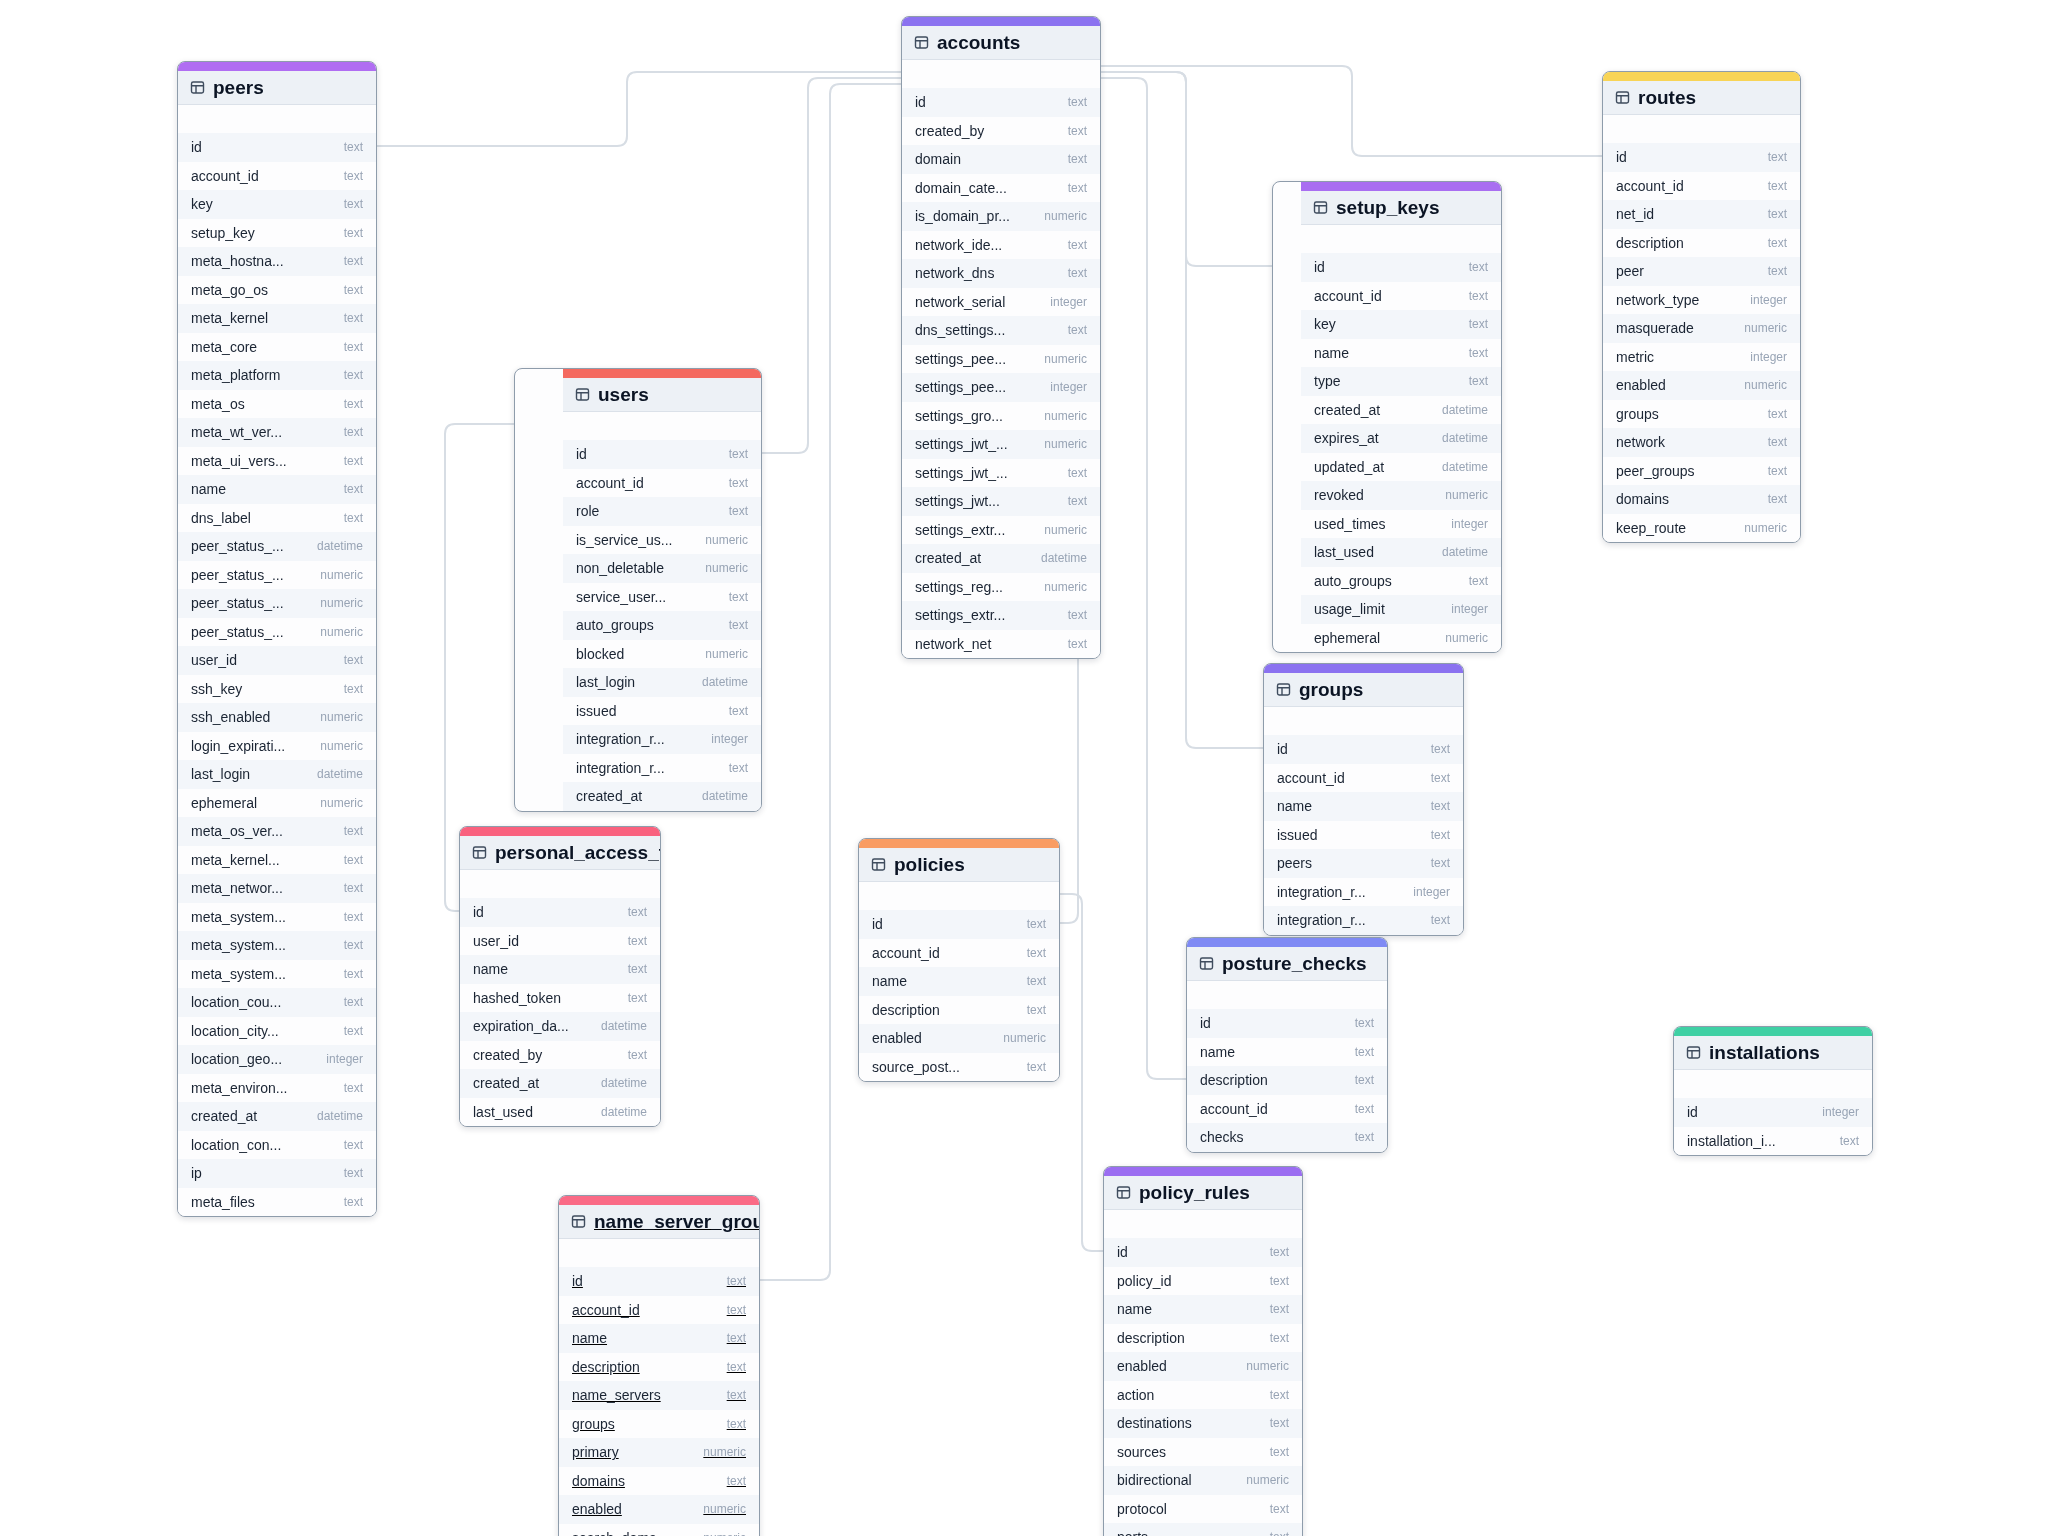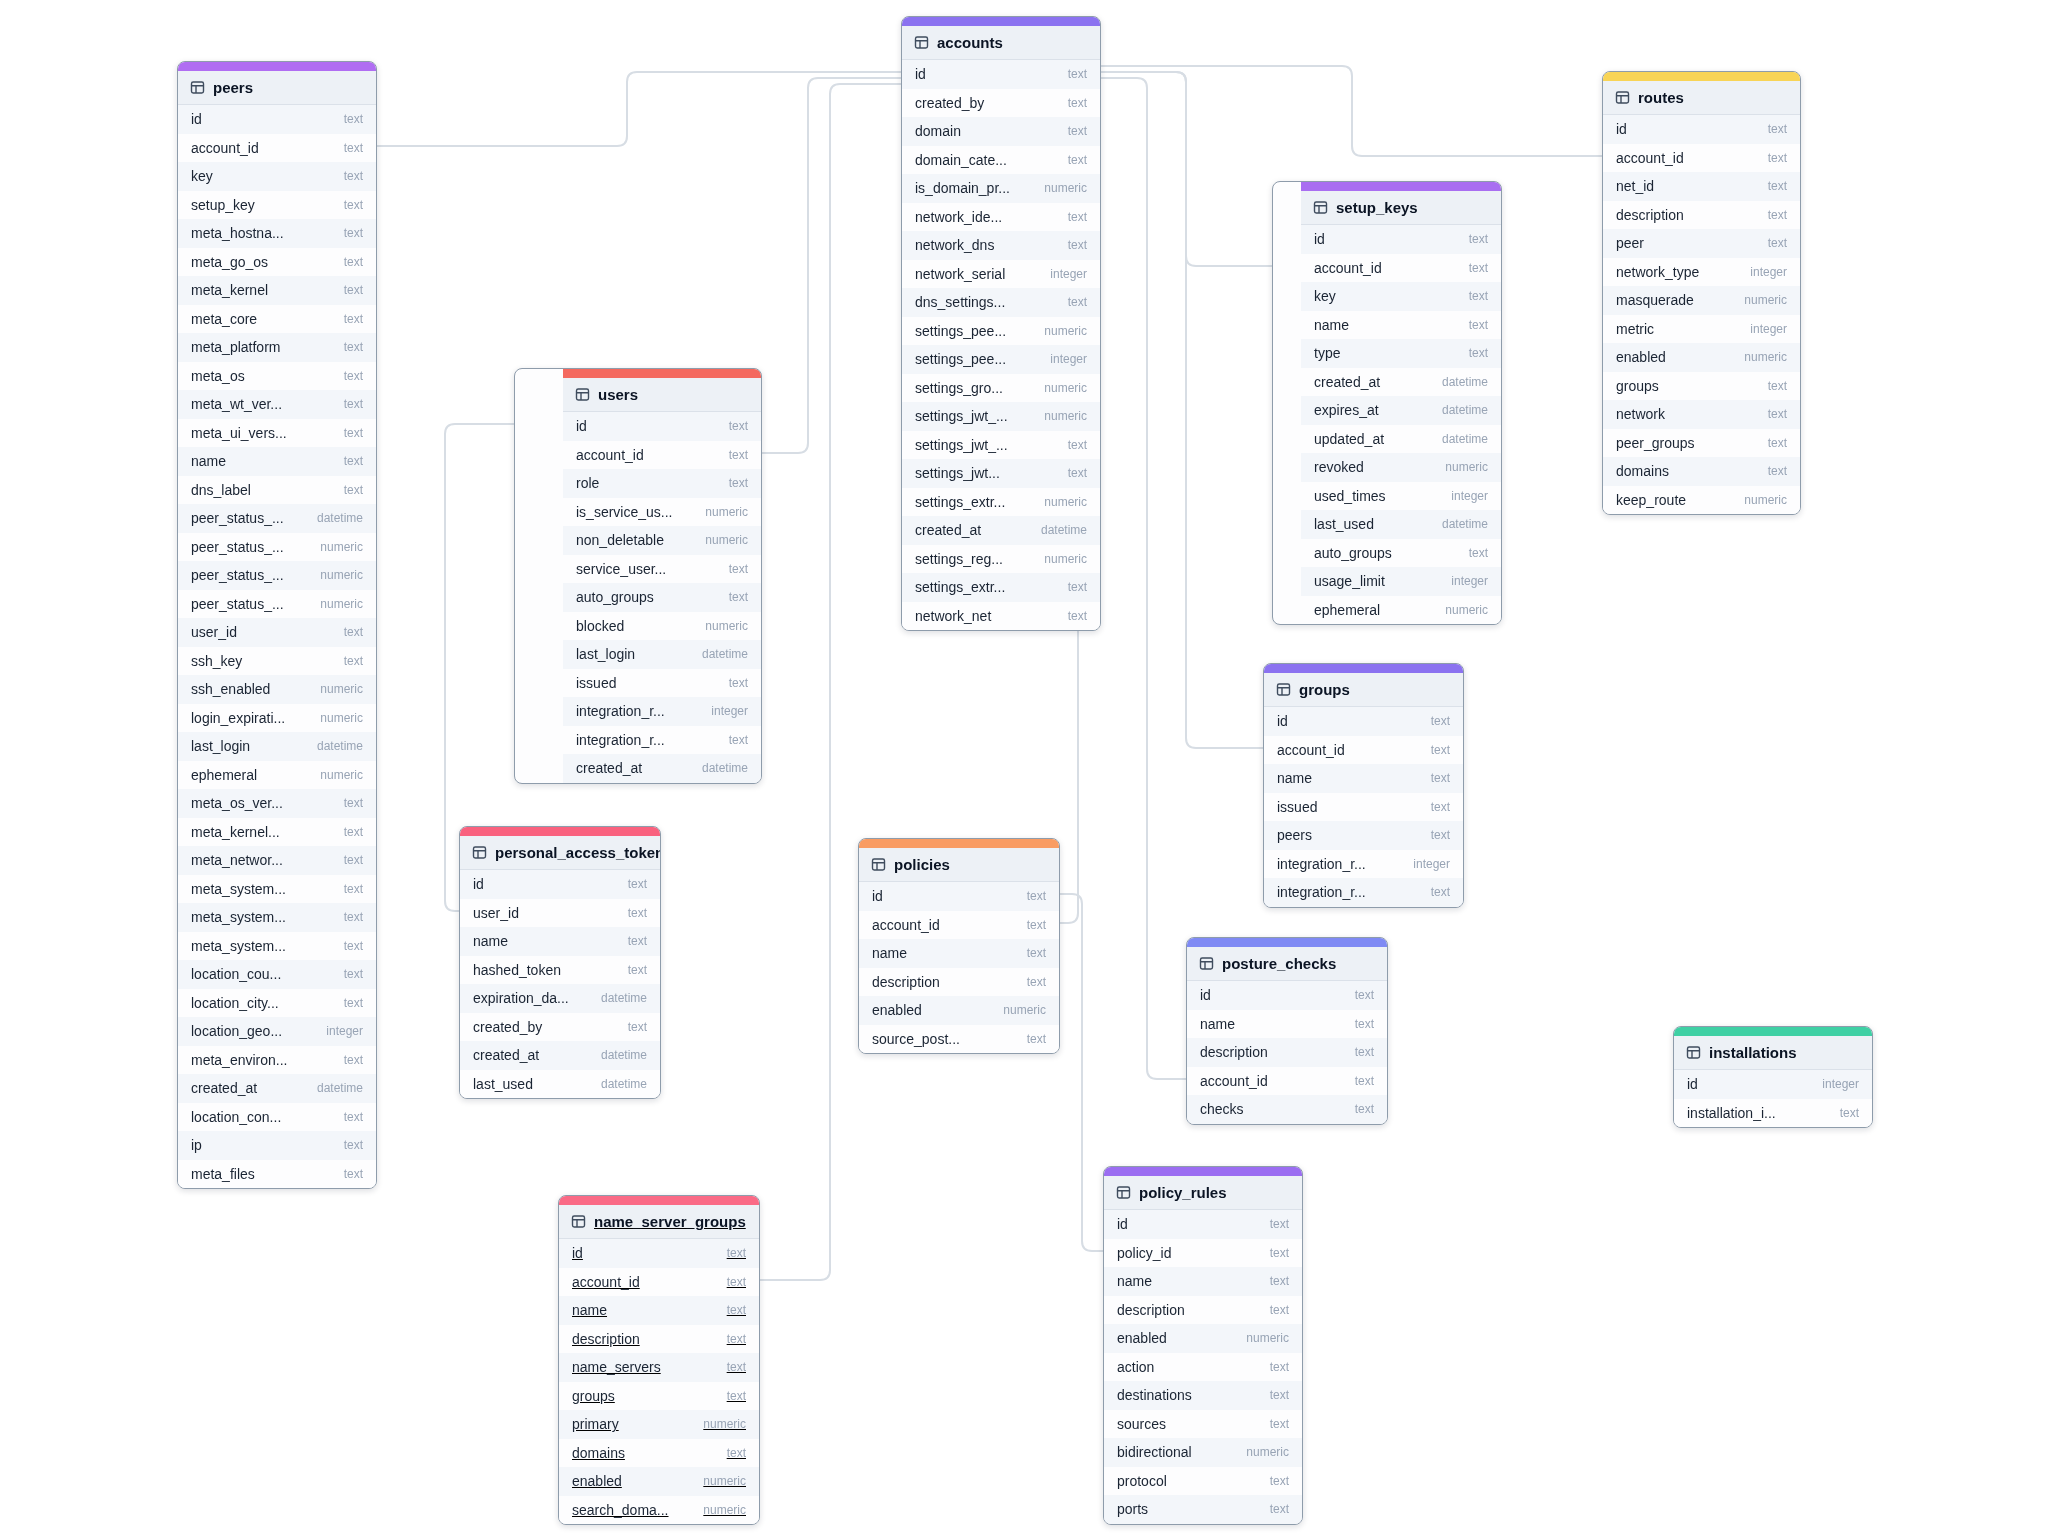--- a/index.html
+++ b/index.html
@@ -5,22 +5,22 @@
   html,body{margin:0;padding:0;background:#ffffff;}
   body{width:2048px;height:1536px;overflow:hidden;font-family:"Liberation Sans","DejaVu Sans",sans-serif;}
   #canvas{position:relative;width:2048px;height:1536px;background:#ffffff;}
   .rel-layer{position:absolute;left:0;top:0;z-index:0;}
   .rel-layer path{stroke:#d7dde4;stroke-width:2;fill:none;}
   .table-card{position:absolute;z-index:1;background:#fdfdfe;border:1px solid #8e9cab;border-radius:8px;
     box-shadow:0 2px 6px rgba(15,23,42,.14);overflow:hidden;}
   .accent{height:9px;}
   .thead{height:33px;display:flex;align-items:center;gap:8px;padding:0 12px;background:#edf1f6;border-bottom:1px solid #dbe1e9;}
   .thead svg{flex:0 0 auto;display:block;}
-  .tname{font-weight:700;font-size:15px;color:#0b1424;white-space:nowrap;}
-  .rows{display:block;}
+  .tname{font-weight:700;font-size:19px;color:#0b1424;white-space:nowrap;}
+  .rows{display:block;margin-top:28px;}
   .frow{height:28.5px;display:flex;align-items:center;justify-content:space-between;padding:0 13px;background:#fdfdfe;}
   .rows .frow:nth-child(odd){background:#f3f6fa;}
   .fname{font-size:14px;color:#1a2433;white-space:nowrap;}
   .ftype{font-size:12px;color:#98a4b5;white-space:nowrap;padding-left:10px;}
 </style>
 </head>
 <body>
 
 <div id="canvas">
     <svg width="2048" height="1536" class="rel-layer">

